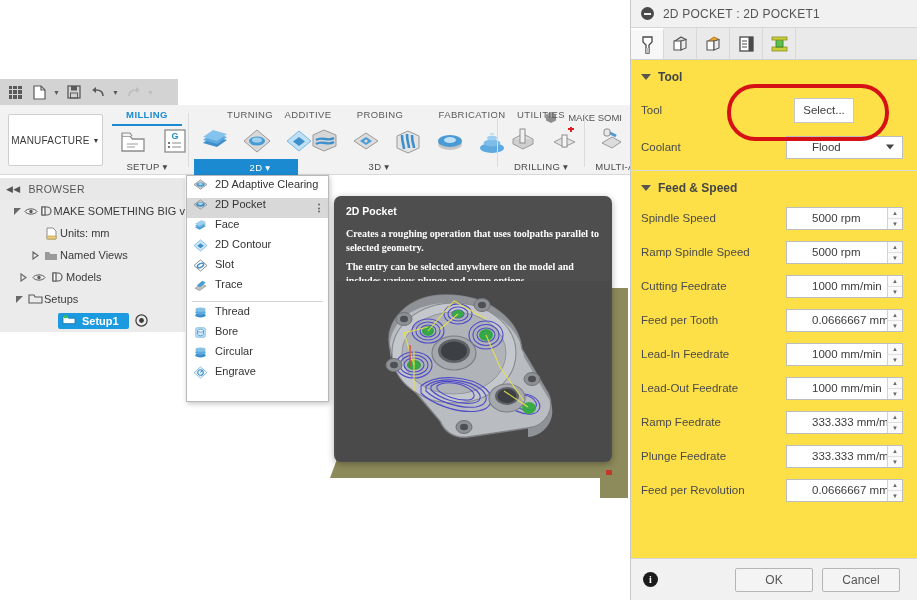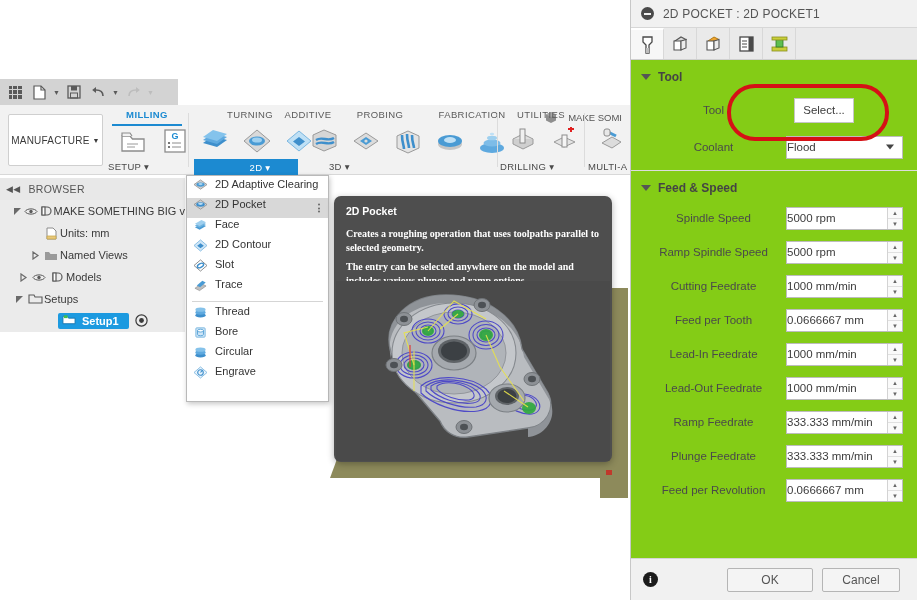--- a/index.html
+++ b/index.html
@@ -63,21 +63,21 @@
     background: #fff; border: 1px solid #cfcfcf; border-radius: 2px;
     display:flex; align-items:center; justify-content:center;
     font-size: 10px; color: #3a3a3a; letter-spacing: .2px;
     white-space: nowrap;
   }
   .manufacture-box .ca { font-size: 7px; margin-left: 3px; }
 
   .ribbon-group { position: absolute; top: 0; height: 70px; }
   .rg-label {
     position: absolute; bottom: 3px; left: 0; right: 0;
-    text-align: left; font-size: 9.5px; color: #4a4a4a;
+    text-align: center; font-size: 9.5px; color: #4a4a4a;
     letter-spacing: .3px; white-space: nowrap;
   }
   .rg-title {
     position: absolute; top: 4px; left: 0; right: 0;
     text-align:center; font-size: 9.5px; color: #5a5a5a;
     letter-spacing:.4px; white-space: nowrap;
   }
   .rg-title.active { color: #1c8ad1; font-weight: bold; }
   .rg-underline {
     position:absolute; top:19px; height:2px; background:#1c8ad1;
@@ -172,25 +172,24 @@
   
   .stock {
     position:absolute;
     background: #8d8a5b;
   }
 
   
   #panel {
     position: absolute; left: 630px; top: 0;
     width: 287px; height: 600px;
-    background: #84cc16;
+    background: #fde047;
     border-left: 1px solid #c8c8c8;
     font-size: 11.5px;
     color: #4a4a4a;
-    text-align: center;
   }
   #panel-title {
     height: 28px; display:flex; align-items:center; gap:9px;
     padding-left: 10px;
     background: #f1f1f1;
     border-bottom: 1px solid #d7d7d7;
     font-size: 12px; color:#555; letter-spacing:.2px;
   }
   .collapse-dot {
     width: 13px; height: 13px; border-radius: 50%;
@@ -224,21 +223,21 @@
     padding-left: 10px; padding-right: 14px;
   }
   .row .lbl { width: 145px; flex: none; font-size: 11.5px; color:#4a4a4a; }
   .field {
     flex: 1; height: 23px;
     background: #fff; border: 1px solid #bdbdbd;
     display: flex; align-items: center;
     position: relative;
     font-size: 11.5px; color: #3c3c3c;
   }
-  .field .val { padding-left: 0; }
+  .field .val { padding-left: 25px; }
   .spin {
     position:absolute; right:0; top:0; bottom:0; width: 15px;
     border-left: 1px solid #d3d3d3;
     display:flex; flex-direction:column;
     background: #fafafa;
   }
   .spin i {
     flex:1; display:flex; align-items:center; justify-content:center;
     font-size: 6px; color:#666; line-height:1;
   }
@@ -272,21 +271,21 @@
     width: 15px; height: 15px; border-radius:50%;
     background:#1b1b1b; color:#fff; font-size:10px; font-weight:bold;
     display:flex; align-items:center; justify-content:center;
     margin-left: 12px; font-family:"Liberation Serif",serif;
   }
   .fbtn {
     height: 24px; border:1px solid #b5b5b5; background:#f4f4f4;
     border-radius:2px; display:flex; align-items:center; justify-content:center;
     font-size:12px; color:#555;
   }
-  #ok-btn { width: 86px; position:absolute; right: 105px; }
+  #ok-btn { width: 78px; position:absolute; right: 105px; }
   #cancel-btn { width: 78px; position:absolute; right: 18px; }
 </style>
 </head>
 <body>
 
 <div id="root">
 
   <div id="canvas-area">
 
     <div class="stock" style="left:600px; top:288px; width:28px; height:210px;"></div>

